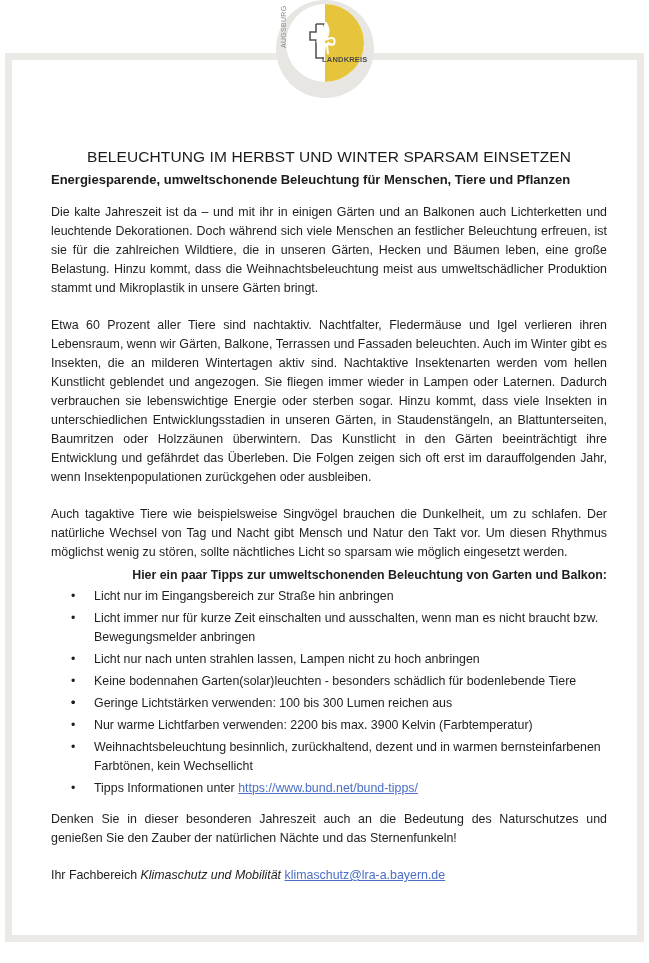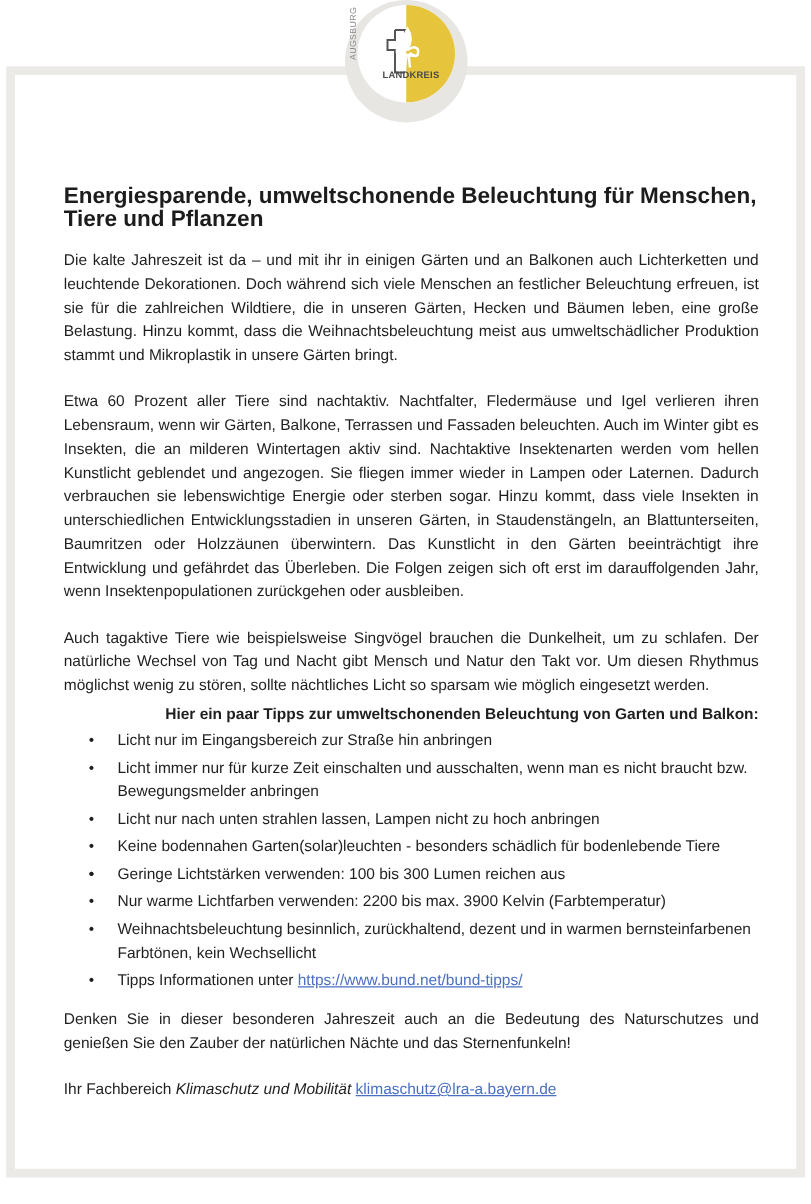--- a/index.html
+++ b/index.html
@@ -23,33 +23,33 @@
   .logo-inner .yellow {
     position: absolute; right: 0; top: 0; width: 39px; height: 78px; background: #e6c53c;
   }
   .logo svg { position: absolute; left: 0; top: 0; }
   .logo-vert {
     position: absolute; left: 4px; top: 22px; font-size: 7px; color: #8c8c8c;
     letter-spacing: 0.3px; transform: rotate(-90deg); transform-origin: left top;
     white-space: nowrap; top: 48px;
   }
   .logo-land {
-    position: absolute; left: 18px; top: 55px; font-size: 7.5px; font-weight: bold;
+    position: absolute; left: 34px; top: 55px; font-size: 7.5px; font-weight: bold;
     color: #4b4b4b; letter-spacing: 0.2px; padding-left: 12px;
   }
   .content {
     position: absolute; left: 51px; top: 147px; width: 556px;
     font-size: 12.4px; line-height: 19px;
   }
   .title {
     text-align: center; font-size: 15.5px; line-height: 20px; margin: 0 0 3px 0;
     font-weight: normal; color: #1c1c1c; letter-spacing: 0.1px;
   }
   .subtitle {
-    font-weight: bold; font-size: 18px; line-height: 19px; margin: 0 0 14px 0; color: #1c1c1c;
+    font-weight: bold; font-size: 13px; line-height: 19px; margin: 0 0 14px 0; color: #1c1c1c;
   }
   p { margin: 0 0 18px 0; text-align: justify; }
   p.tight { margin-bottom: 4px; }
   .tips-heading { font-weight: bold; margin: 0 0 2px 0; text-align: right; }
   ul { margin: 0 0 12px 0; padding: 0; list-style: none; }
   ul li { position: relative; padding-left: 43px; margin: 0 0 3px 0; line-height: 19px; }
   ul li .bullet { position: absolute; left: 20px; top: 0; }
   a { color: #4a6fc4; text-decoration: underline; }
   .sign { margin-top: 0; }
   .sign em { }
@@ -71,20 +71,21 @@
       <path d="M50 40 C56 36 60 38 58 44 C56 46 53 44 52 42" fill="none" stroke="#ffffff" stroke-width="2"></path>
       <rect x="44" y="43" width="12" height="2.5" fill="#ffffff"></rect>
       <path d="M49 45 L48 54 M51 45 L52 54" stroke="#ffffff" stroke-width="2"></path>
     </g>
   </svg>
   <span class="logo-vert">AUGSBURG</span>
   <span class="logo-land">LANDKREIS</span>
 </div>
 
 <div class="content">
+  <h1 class="title">BELEUCHTUNG IM HERBST UND WINTER SPARSAM EINSETZEN</h1>
   <div class="subtitle">Energiesparende, umweltschonende Beleuchtung für Menschen, Tiere und Pflanzen</div>
 
   <p>Die kalte Jahreszeit ist da – und mit ihr in einigen Gärten und an Balkonen auch Lichterketten und leuchtende Dekorationen. Doch während sich viele Menschen an festlicher Beleuchtung erfreuen, ist sie für die zahlreichen Wildtiere, die in unseren Gärten, Hecken und Bäumen leben, eine große Belastung. Hinzu kommt, dass die Weihnachtsbeleuchtung meist aus umweltschädlicher Produktion stammt und Mikroplastik in unsere Gärten bringt.</p>
   <p>Etwa 60 Prozent aller Tiere sind nachtaktiv. Nachtfalter, Fledermäuse und Igel verlieren ihren Lebensraum, wenn wir Gärten, Balkone, Terrassen und Fassaden beleuchten. Auch im Winter gibt es Insekten, die an milderen Wintertagen aktiv sind. Nachtaktive Insektenarten werden vom hellen Kunstlicht geblendet und angezogen. Sie fliegen immer wieder in Lampen oder Laternen. Dadurch verbrauchen sie lebenswichtige Energie oder sterben sogar. Hinzu kommt, dass viele Insekten in unterschiedlichen Entwicklungsstadien in unseren Gärten, in Staudenstängeln, an Blattunterseiten, Baumritzen oder Holzzäunen überwintern. Das Kunstlicht in den Gärten beeinträchtigt ihre Entwicklung und gefährdet das Überleben. Die Folgen zeigen sich oft erst im darauffolgenden Jahr, wenn Insektenpopulationen zurückgehen oder ausbleiben.</p>
   <p class="tight">Auch tagaktive Tiere wie beispielsweise Singvögel brauchen die Dunkelheit, um zu schlafen. Der natürliche Wechsel von Tag und Nacht gibt Mensch und Natur den Takt vor. Um diesen Rhythmus möglichst wenig zu stören, sollte nächtliches Licht so sparsam wie möglich eingesetzt werden.</p>
 
   <div class="tips-heading">Hier ein paar Tipps zur umweltschonenden Beleuchtung von Garten und Balkon:</div>
 
   <ul>
     <li><span class="bullet">•</span><span>Licht nur im Eingangsbereich zur Straße hin anbringen</span></li>

